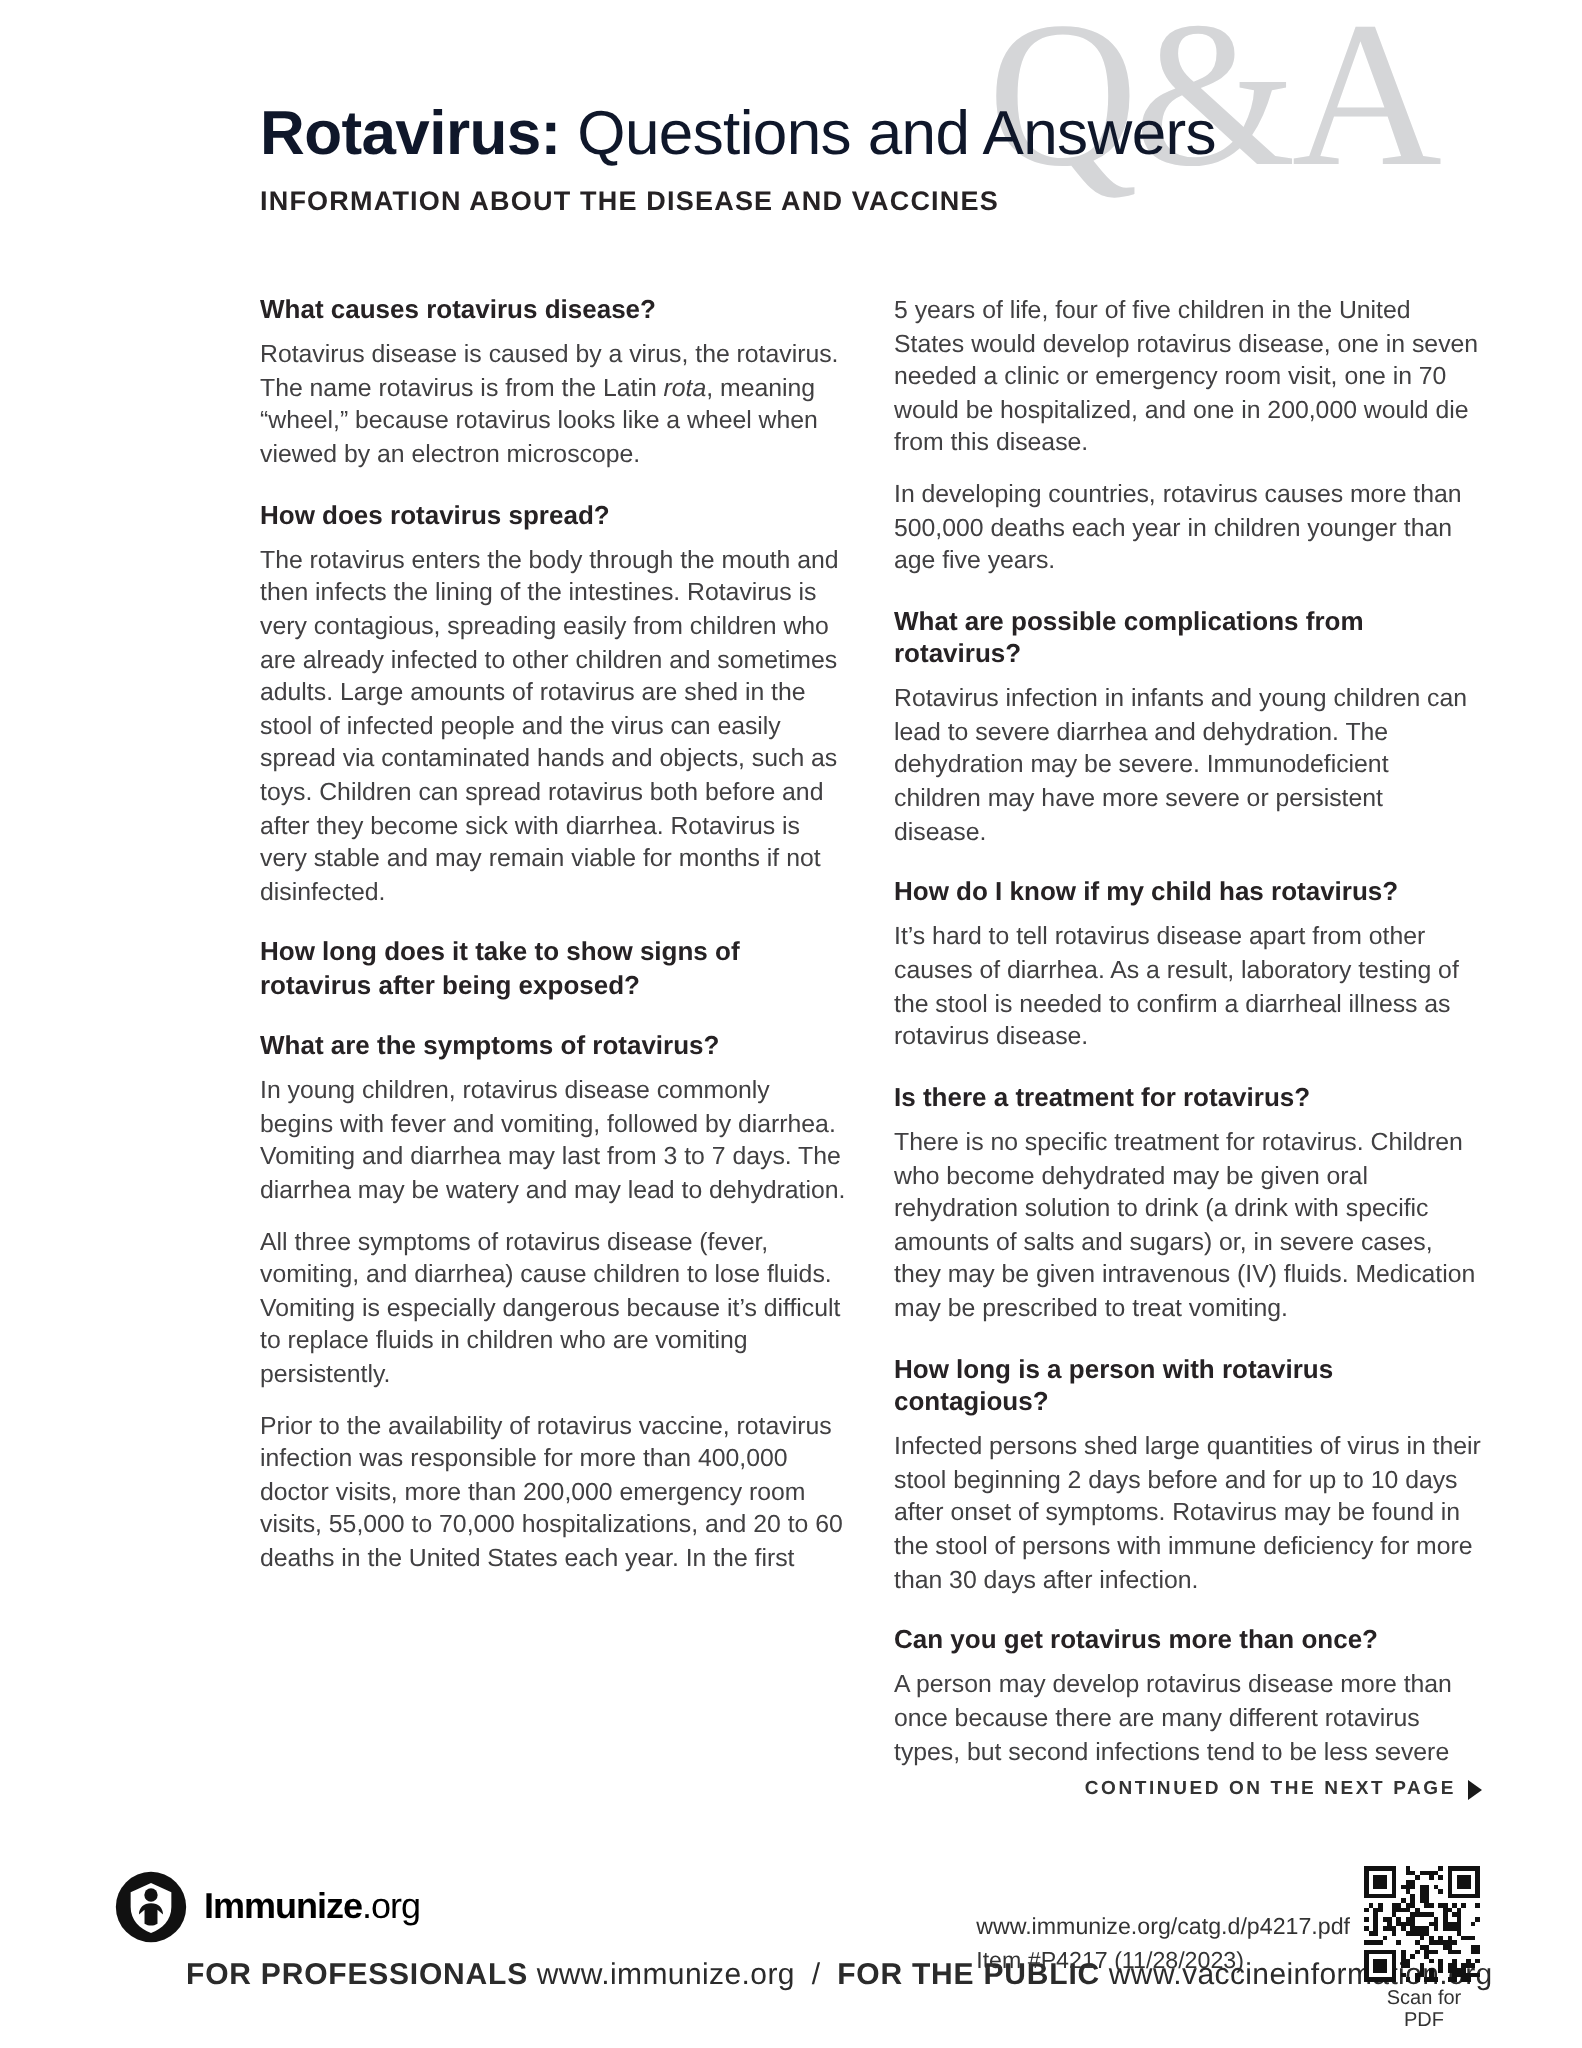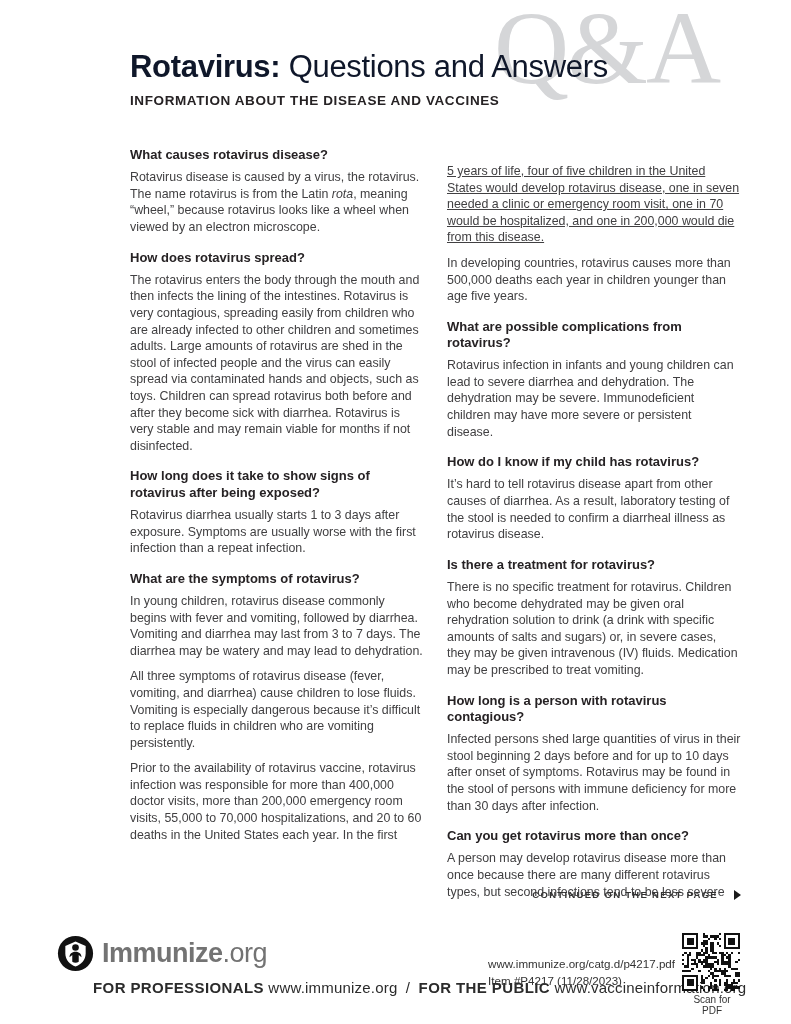--- a/index.html
+++ b/index.html
@@ -39,45 +39,45 @@
   .columns {
     position: absolute; left: 130px; top: 145px;
     width: 612px; display: flex; gap: 23px;
   }
   .col { width: 294px; }
   .qa-heading {
     font-size: 13px; font-weight: 700; color: #262224;
     line-height: 1.25; margin-top: 14px; margin-bottom: 6px;
   }
   .col > .qa-heading:first-child { margin-top: 2px; }
-  .col.right > .qa-para:first-child { margin-top: 18px; text-decoration: underline; }
+  .col.right > .qa-para:first-child { margin-top: 2px; }
   .qa-para {
     font-size: 12.4px; line-height: 16.6px; color: #414042;
     margin-bottom: 9px;
   }
   .qa-para em { }
 
   
   .continued {
     position: absolute; right: 50px; top: 889px;
     font-size: 9.5px; font-weight: 700; letter-spacing: 1.3px;
-    color: #333; display: flex; align-items: center; gap: 16px;
+    color: #333; display: flex; align-items: center; gap: 6px;
   }
   .continued .tri {
     width: 0; height: 0; display: inline-block;
     border-left: 7px solid #1a1a1a;
     border-top: 5px solid transparent;
     border-bottom: 5px solid transparent;
   }
 
   
   .footer-left { position: absolute; left: 57px; top: 935px; }
   .logo-row { display: flex; align-items: center; gap: 8px; }
   .logo-icon { width: 37px; height: 37px; }
-  .logo-text { font-size: 27px; color: #737373; letter-spacing: -0.5px; }
+  .logo-text { font-size: 18px; color: #000000; letter-spacing: -0.5px; }
   .logo-text .bold { font-weight: 700; }
   .footer-links {
     margin-top: 7px; margin-left: 36px;
     font-size: 15px; color: #2b2b2b; letter-spacing: 0.2px;
   }
   .footer-links .lbl { font-weight: 700; letter-spacing: 0.4px; }
   .footer-links .url { color: #2b2b2b; text-decoration: none; }
   .footer-links .sep { padding: 0 4px; }
 
   .footer-right {
@@ -100,21 +100,20 @@
     <div class="subtitle">INFORMATION ABOUT THE DISEASE AND VACCINES</div>
   </div>
 
   <div class="columns">
     <div class="col left" id="col-left">
         <h3 class="qa-heading">What causes rotavirus disease?</h3>
         <p class="qa-para"><span>Rotavirus disease is caused by a virus, the rotavirus. The name rotavirus is from the Latin </span><em>rota</em><span>, meaning “wheel,” because rotavirus looks like a wheel when viewed by an electron microscope.</span></p>
         <h3 class="qa-heading">How does rotavirus spread?</h3>
         <p class="qa-para"><span>The rotavirus enters the body through the mouth and then infects the lining of the intestines. Rotavirus is very contagious, spreading easily from children who are already infected to other children and sometimes adults. Large amounts of rotavirus are shed in the stool of infected people and the virus can easily spread via contaminated hands and objects, such as toys. Children can spread rotavirus both before and after they become sick with diarrhea. Rotavirus is very stable and may remain viable for months if not disinfected.</span></p>
         <h3 class="qa-heading">How long does it take to show signs of rotavirus after being exposed?</h3>
-        <p class="qa-para"><span>Rotavirus diarrhea usually starts 1 to 3 days after exposure. Symptoms are usually worse with the first infection than a repeat infection.</span></p>
         <h3 class="qa-heading">What are the symptoms of rotavirus?</h3>
         <p class="qa-para"><span>In young children, rotavirus disease commonly begins with fever and vomiting, followed by diarrhea. Vomiting and diarrhea may last from 3 to 7 days. The diarrhea may be watery and may lead to dehydration.</span></p>
         <p class="qa-para"><span>All three symptoms of rotavirus disease (fever, vomiting, and diarrhea) cause children to lose fluids. Vomiting is especially dangerous because it’s difficult to replace fluids in children who are vomiting persistently.</span></p>
         <p class="qa-para"><span>Prior to the availability of rotavirus vaccine, rotavirus infection was responsible for more than 400,000 doctor visits, more than 200,000 emergency room visits, 55,000 to 70,000 hospitalizations, and 20 to 60 deaths in the United States each year. In the first</span></p>
       </div>
     <div class="col right" id="col-right">
         <p class="qa-para"><span>5 years of life, four of five children in the United States would develop rotavirus disease, one in seven needed a clinic or emergency room visit, one in 70 would be hospitalized, and one in 200,000 would die from this disease.</span></p>
         <p class="qa-para"><span>In developing countries, rotavirus causes more than 500,000 deaths each year in children younger than age five years.</span></p>
         <h3 class="qa-heading">What are possible complications from rotavirus?</h3>
         <p class="qa-para"><span>Rotavirus infection in infants and young children can lead to severe diarrhea and dehydration. The dehydration may be severe. Immunodeficient children may have more severe or persistent disease.</span></p>

